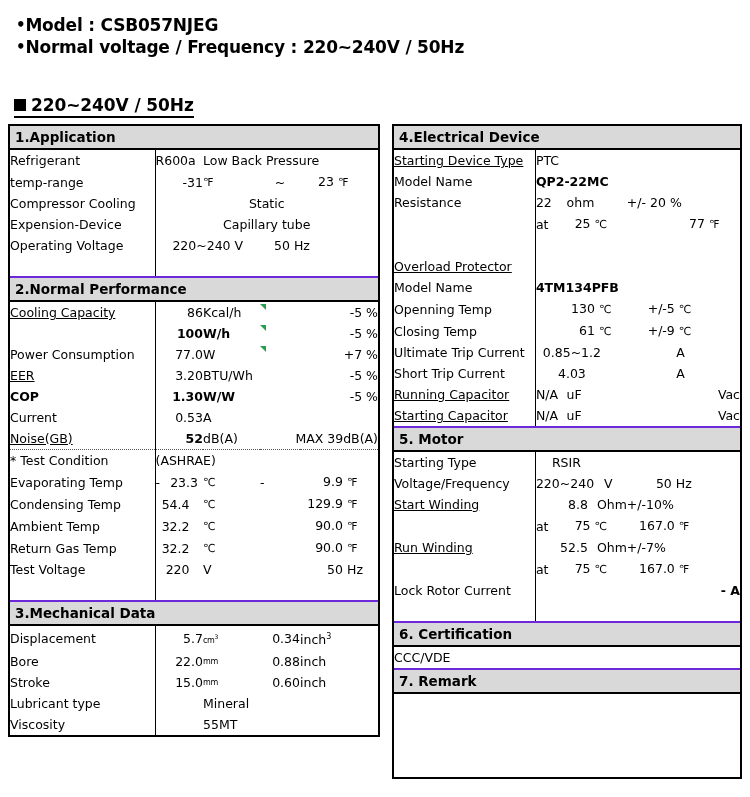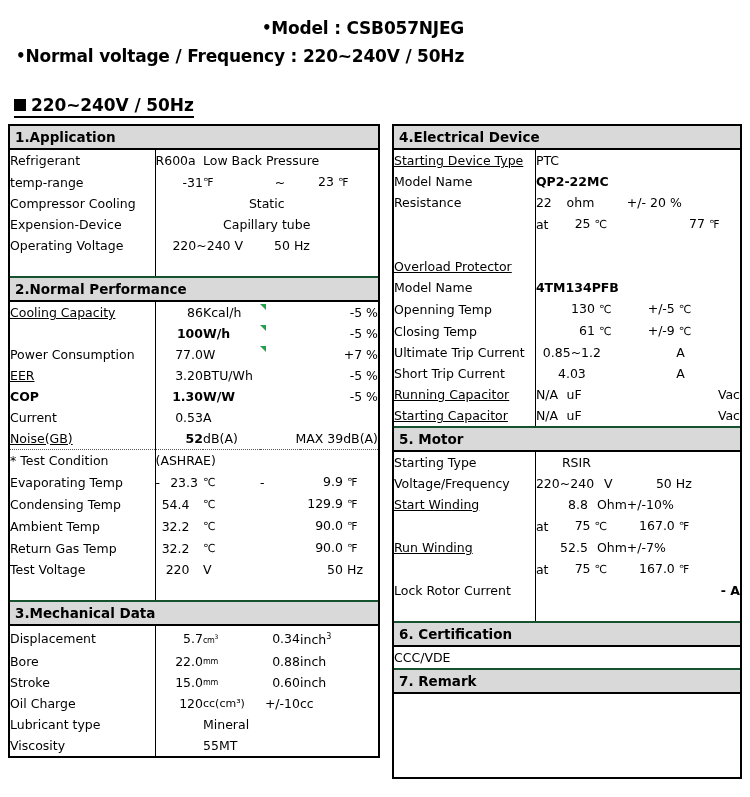--- a/index.html
+++ b/index.html
@@ -17,23 +17,22 @@
     background: #ffffff;
   }
 
   
   .hdr-lines {
     position: absolute;
     left: 16px; top: 14px;
     font-weight: bold;
     font-size: 17px;
     letter-spacing: -0.2px;
-    line-height: 28px;
+    line-height: 22px;
     white-space: nowrap;
-    text-align: right;
   }
   .hdr-lines .bullet {
     font-size: 15px;
     vertical-align: 1px;
   }
 
   .sec-title {
     position: absolute;
     left: 14px; top: 95px;
     font-weight: bold;
@@ -72,21 +71,21 @@
     line-height: 21px;
     white-space: nowrap;
     overflow: hidden;
   }
 
   
   tr.banner td {
     background: #d9d9d9;
     font-weight: bold;
     font-size: 13.5px;
-    border-top: 2px solid #14532d;
+    border-top: 2px solid #6d28d9;
     border-bottom: 2px solid #000;
     padding-left: 5px;
     height: 22px;
     line-height: 22px;
   }
   tr.banner.first td { border-top: none; }
 
   
   .lbl {
     padding-left: 5px;
@@ -367,27 +366,20 @@
       </tr>
 
       <tr>
         <td class="lbl ind1">Stroke</td>
         <td class="num">15.0</td>
         <td class="unit tiny">mm</td>
         <td class="num">0.60</td>
         <td class="unit">inch</td>
       </tr>
 
-      <tr>
-        <td class="lbl">Oil Charge</td>
-        <td class="num">120</td>
-        <td class="unit" style="font-size:11px">cc(cm³)</td>
-        <td class="num">+/-10</td>
-        <td class="unit">cc</td>
-      </tr>
 
       <tr>
         <td class="lbl ind1">Lubricant type</td>
         <td class="num"></td>
         <td class="unit" colspan="3">Mineral</td>
       </tr>
 
       <tr>
         <td class="lbl ind1">Viscosity</td>
         <td class="num"></td>
@@ -517,21 +509,21 @@
         <td class="rgt" colspan="2">Vac</td>
       </tr>
 
       <tr class="banner">
         <td colspan="5">5. Motor</td>
       </tr>
 
       <tr>
         <td class="lbl">Starting Type</td>
         <td class="lft" colspan="4">
-          <span style="margin-left:26px">RSIR</span>
+          <span style="margin-left:16px">RSIR</span>
         </td>
       </tr>
 
       <tr>
         <td class="lbl">Voltage/Frequency</td>
         <td class="lft" colspan="2">
           <span>220~240</span>
           <span style="margin-left:6px">V</span>
         </td>
         <td class="lft" colspan="2">

